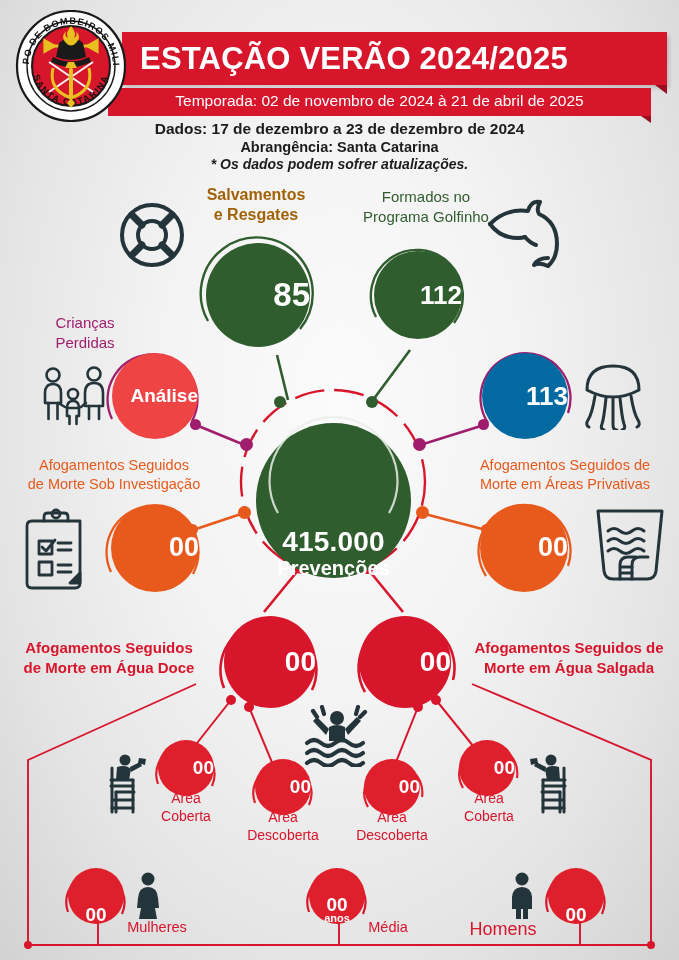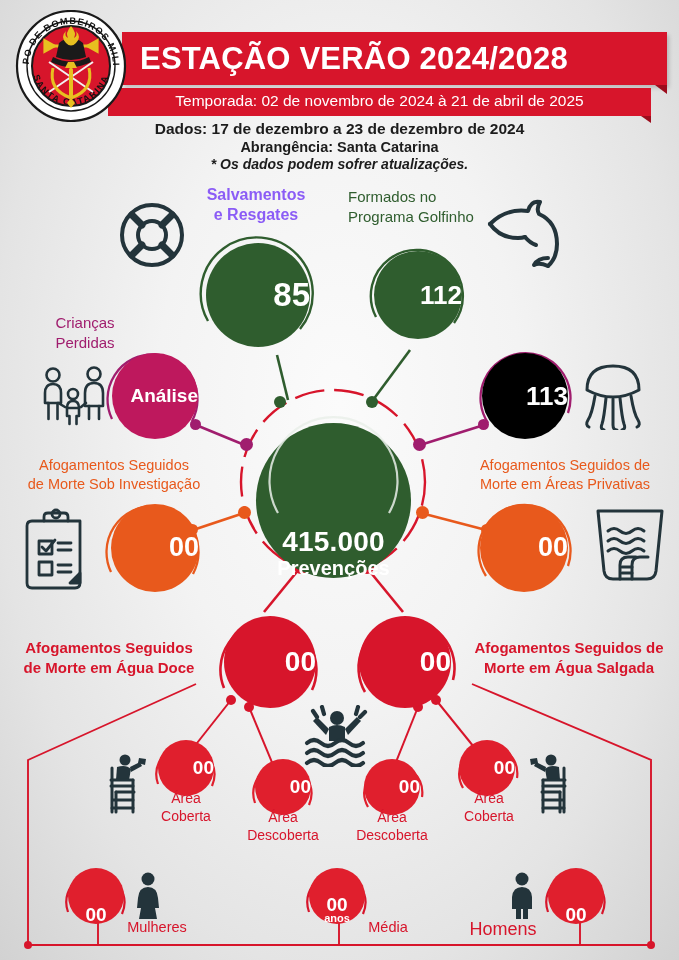--- a/index.html
+++ b/index.html
@@ -66,21 +66,21 @@
 
   .icon{position:absolute;}
 </style>
 </head>
 <body>
 
 <div class="stage">
 
   <div class="abs" id="header-band">
     <div class="title-bar"></div>
-    <div class="title-text">ESTAÇÃO VERÃO 2024/2028</div>
+    <div class="title-text">ESTAÇÃO VERÃO 2024/2025</div>
     <div class="sub-bar"></div>
     <div class="sub-text">Temporada: 02 de novembro de 2024 à 21 de abril de 2025</div>
     <div class="line-dados">Dados: 17 de dezembro a 23 de dezembro de 2024</div>
     <div class="line-abr">Abrangência: Santa Catarina</div>
     <div class="line-note">* Os dados podem sofrer atualizações.</div>
   </div>
 
   <div class="abs" id="logo">
     <svg width="112" height="112" viewBox="0 0 112 112">
       <defs>
@@ -193,21 +193,21 @@
   <div class="dot" style="left:413px;top:702px;width:10px;height:10px;background:#d7152b;"></div>
 
   <div class="node" style="left:256px;top:423px;width:155px;height:155px;background:#2f5d2e;flex-direction:column;">
     <div style="font-size:28px;letter-spacing:.2px;">415.000</div>
     <div style="font-size:20px;margin-top:1px;">Prevenções</div>
   </div>
   <svg class="abs" style="left:256px;top:405px;" width="155" height="155">
     <path d="M 22,108 A 64,64 0 1 1 133,108" fill="none" stroke="#e9eee9" stroke-width="2.2" opacity=".85"></path>
   </svg>
 
-  <div class="label bold" style="left:176px;top:185px;width:160px;text-align:center;color:#8b5cf6;font-size:16px;line-height:1.25;white-space:pre-line;">Salvamentos
+  <div class="label bold" style="left:176px;top:185px;width:160px;text-align:center;color:#a16207;font-size:16px;line-height:1.25;white-space:pre-line;">Salvamentos
 e Resgates</div>
   <svg class="abs" style="left:196px;top:233px;" width="124" height="124">
     <path d="M 12,88 A 56,56 0 1 1 104,96" fill="none" stroke="#2f5d2e" stroke-width="2.4"></path>
   </svg>
   <div class="node" style="left:206px;top:243px;width:104px;height:104px;background:#2f5d2e;font-size:33px;">
       <span>85</span>
     </div>
 
   <div class="icon" style="left:113px;top:197px;">
     <svg width="78" height="76" viewBox="0 0 78 76">
@@ -215,21 +215,21 @@
       <circle cx="39" cy="38" r="14" fill="none" stroke="#23343b" stroke-width="4"></circle>
       <g stroke="#23343b" stroke-width="7" stroke-linecap="round">
         <line x1="19" y1="18" x2="29" y2="28"></line>
         <line x1="59" y1="18" x2="49" y2="28"></line>
         <line x1="19" y1="58" x2="29" y2="48"></line>
         <line x1="59" y1="58" x2="49" y2="48"></line>
       </g>
     </svg>
   </div>
 
-  <div class="label" style="left:348px;top:187px;width:156px;text-align:left;color:#2f5d2e;font-size:15px;line-height:1.3;white-space:pre-line;">Formados no
+  <div class="label" style="left:348px;top:187px;width:156px;text-align:center;color:#2f5d2e;font-size:15px;line-height:1.3;white-space:pre-line;">Formados no
 Programa Golfinho</div>
   <svg class="abs" style="left:366px;top:243px;" width="104" height="104">
     <path d="M 10,74 A 46,46 0 1 1 88,80" fill="none" stroke="#2f5d2e" stroke-width="2.4"></path>
   </svg>
   <div class="node" style="left:374px;top:251px;width:88px;height:88px;background:#2f5d2e;font-size:26px;">
       <span>112</span>
     </div>
 
   <div class="icon" style="left:484px;top:198px;">
     <svg width="84" height="72" viewBox="0 0 84 72">
@@ -240,21 +240,21 @@
         <path d="M64,68 q-9,-4 -14,-1 q4,-7 14,-7"></path>
       </g>
     </svg>
   </div>
 
   <div class="label" style="left:20px;top:313px;width:130px;text-align:center;color:#a01d6e;font-size:15px;line-height:1.3;white-space:pre-line;">Crianças
 Perdidas</div>
   <svg class="abs" style="left:104px;top:345px;" width="102" height="102">
     <path d="M 8,74 A 45,45 0 1 1 88,76" fill="none" stroke="#a01d6e" stroke-width="2.3"></path>
   </svg>
-  <div class="node" style="left:112px;top:353px;width:86px;height:86px;background:#be185d;font-size:19px;">
+  <div class="node" style="left:112px;top:353px;width:86px;height:86px;background:#ef4444;font-size:19px;">
       <span>Análise</span>
     </div>
 
   <div class="icon" style="left:38px;top:366px;">
     <svg width="72" height="60" viewBox="0 0 72 60">
       <g fill="none" stroke="#23343b" stroke-width="2.6" stroke-linecap="round" stroke-linejoin="round">
         <circle cx="15" cy="9" r="6.5"></circle>
         <path d="M15,18 q-8,0 -8,9 l0,10 l3.5,0 l0,16 M15,18 q8,0 8,9 l0,10 l-3.5,0 l0,16"></path>
         <path d="M9,37 l12,0"></path>
         <circle cx="56" cy="8" r="6.5"></circle>
@@ -264,21 +264,21 @@
         <path d="M35,35 q-6,0 -6,7 l0,8 l2.5,0 l0,8 M35,35 q6,0 6,7 l0,8 l-2.5,0 l0,8"></path>
         <path d="M29,42 l12,0"></path>
         <path d="M27,41 l-5,-3 M43,41 l5,-4"></path>
       </g>
     </svg>
   </div>
 
   <svg class="abs" style="left:474px;top:345px;" width="102" height="102">
     <path d="M 14,78 A 45,45 0 1 1 94,68" fill="none" stroke="#a01d6e" stroke-width="2.3"></path>
   </svg>
-  <div class="node" style="left:482px;top:353px;width:86px;height:86px;background:#000000;font-size:26px;">
+  <div class="node" style="left:482px;top:353px;width:86px;height:86px;background:#0369a1;font-size:26px;">
       <span>113</span>
     </div>
 
   <div class="icon" style="left:580px;top:360px;">
     <svg width="66" height="70" viewBox="0 0 66 70">
       <g fill="none" stroke="#23343b" stroke-width="3" stroke-linecap="round" stroke-linejoin="round">
         <path d="M7,30 q0,-24 26,-24 q26,0 26,24 q-13,7 -26,7 q-13,0 -26,-7z"></path>
         <path d="M15,36 q-3,18 -7,24 q-3,5 1,7"></path>
         <path d="M26,38 q-2,20 -4,26 q-2,5 2,6"></path>
         <path d="M40,38 q2,20 4,26 q2,5 -2,6"></path>

